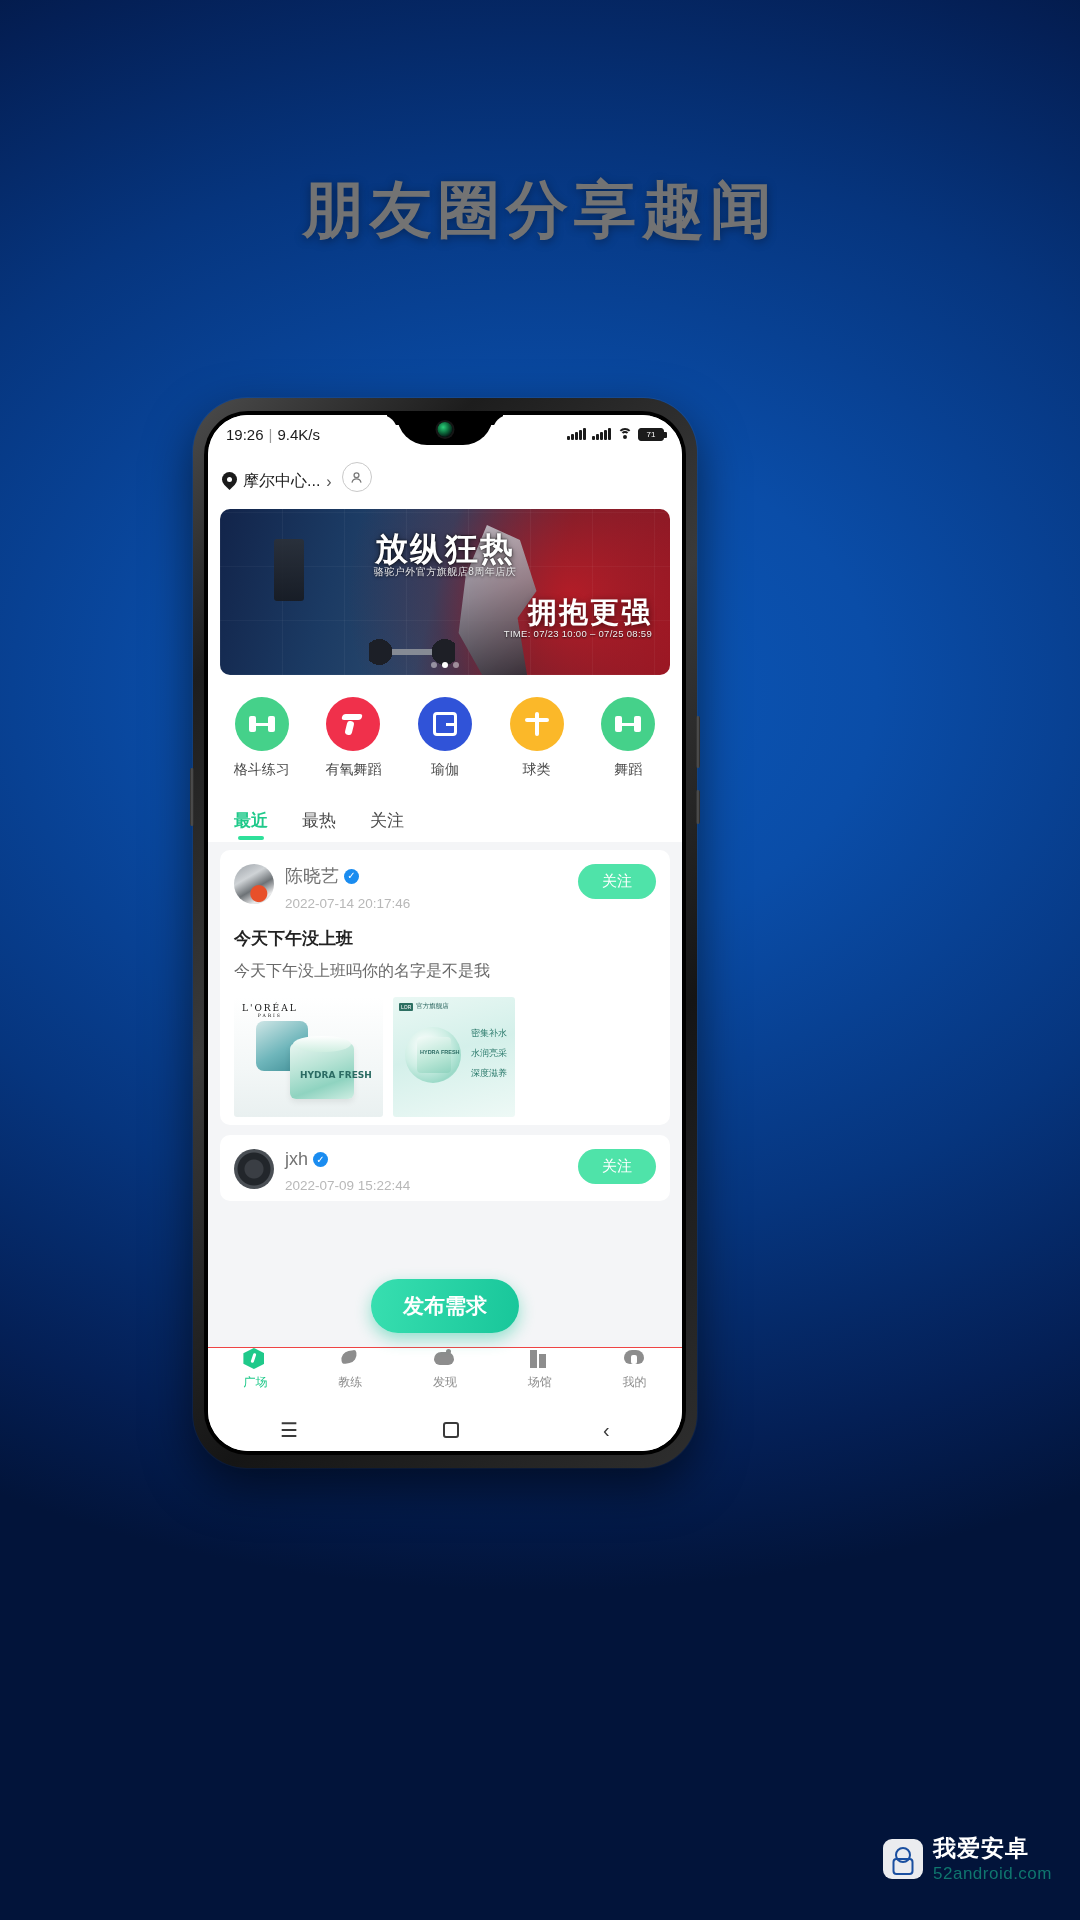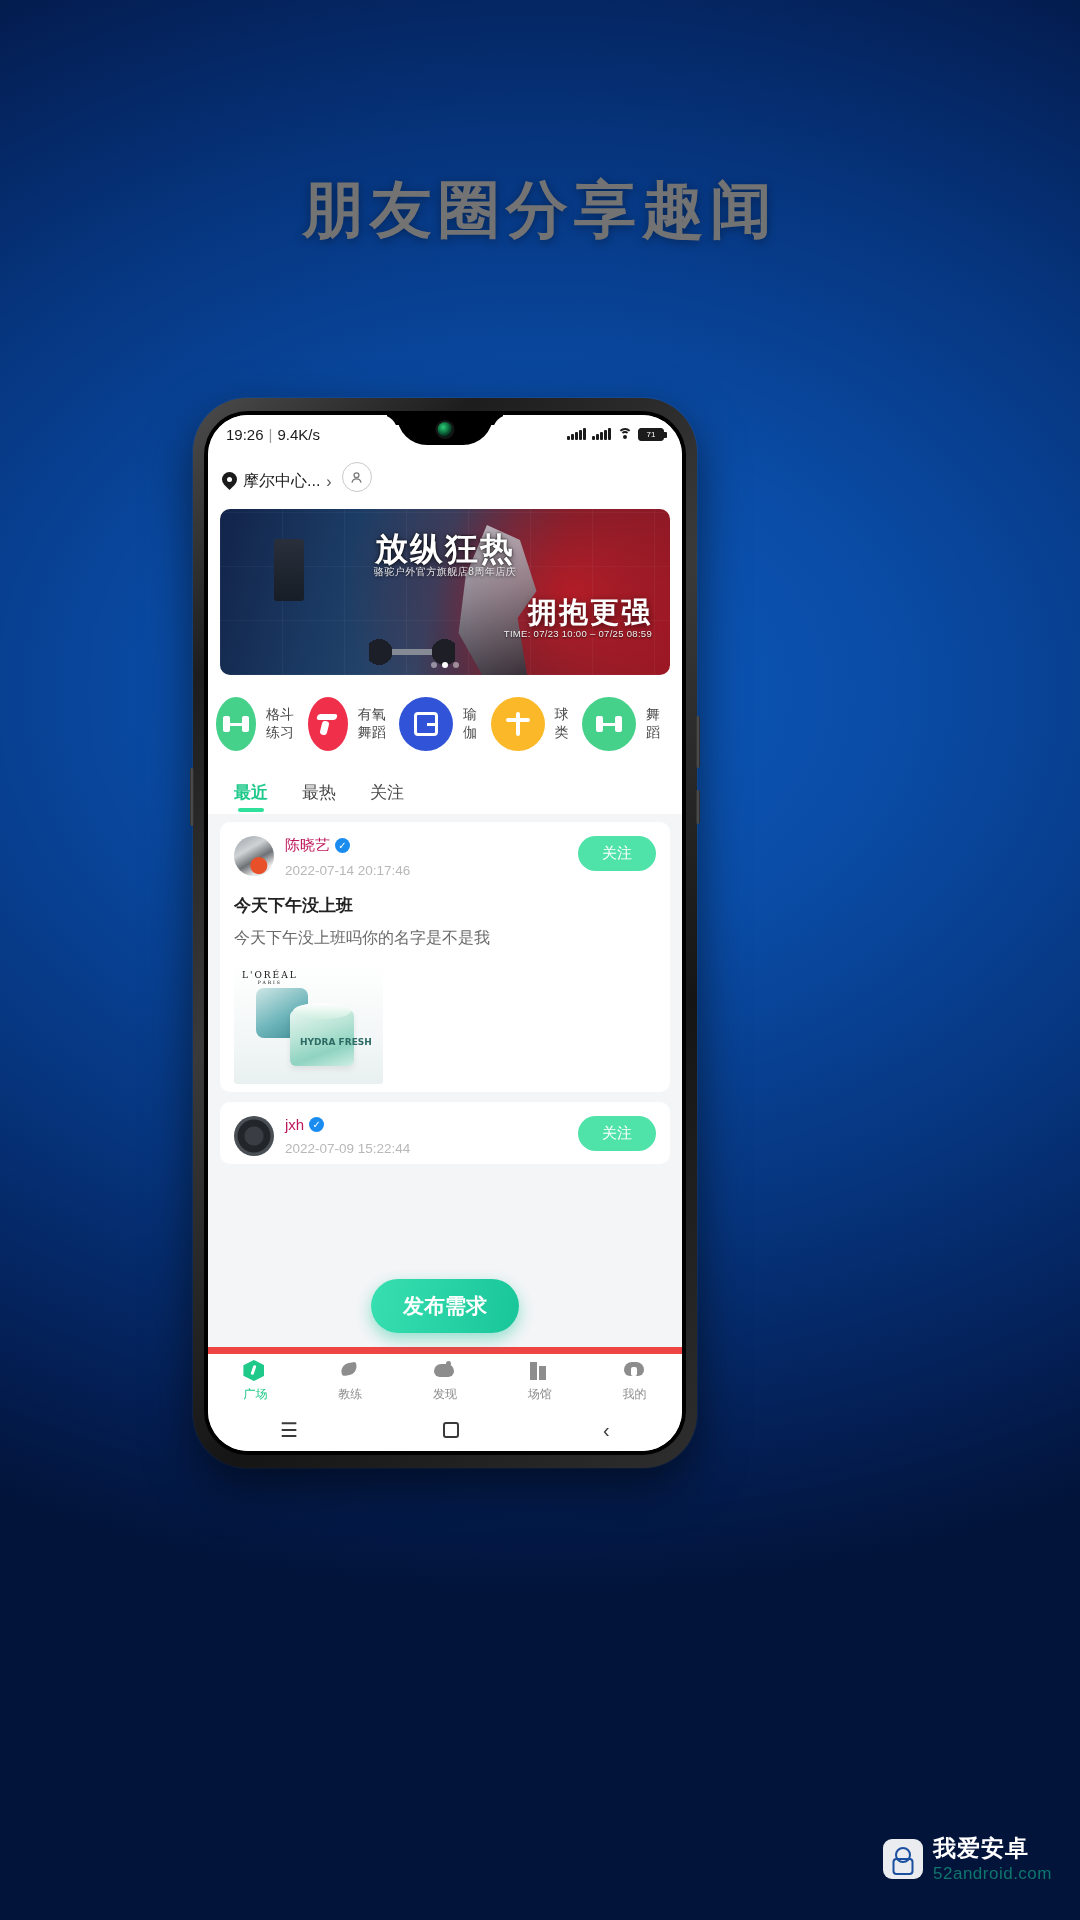--- a/index.html
+++ b/index.html
@@ -197,21 +197,21 @@
     font-size: 9.5px; color: #f0f0f0; letter-spacing: .3px; white-space: nowrap;
     text-shadow: 0 1px 2px rgba(0,0,0,.8);
   }
   .dots { position: absolute; left: 50%; bottom: 7px; transform: translateX(-50%);
     display: flex; gap: 5px; }
   .dots i { width: 6px; height: 6px; border-radius: 50%; background: rgba(255,255,255,.45); display:block; }
   .dots i.on { background: #fff; }
 
   
   .cats { background: #fff; display: flex; padding: 22px 8px 20px 8px; }
-  .cat { flex: 1; display: flex; flex-direction: row; align-items: center; gap: 10px; }
+  .cat { flex: 1; display: flex; flex-direction: column; align-items: center; gap: 10px; }
   .cat-ico {
     width: 54px; height: 54px; border-radius: 50%;
     display: flex; align-items: center; justify-content: center;
     color: #fff;
   }
   .cat-label { font-size: 14px; color: #4a4a4a; }
   .g-dumbbell { width:26px; height:16px; position:relative; }
   .g-dumbbell::before, .g-dumbbell::after{
     content:""; position:absolute; top:0; width:7px; height:16px; background:#fff; border-radius:2px;
   }
@@ -249,21 +249,21 @@
       linear-gradient(150deg,#9aa0a6 0%, #cfd3d6 34%, #6d7276 58%, #e9e9ea 80%, #b6bbbe 100%);
   }
   .av2 {
     width: 40px; height: 40px; border-radius: 50%; flex-shrink: 0;
     background:
       radial-gradient(circle at 50% 50%, #3a3e44 0 9px, #22262b 10px 16px, #4a4f55 17px 20px),
       linear-gradient(140deg,#5d6268,#2b2f34);
   }
   .who { flex: 1; min-width: 0; }
   .name-row { display:flex; align-items:center; gap: 5px; }
-  .uname { font-size: 15px; color:#be185d; font-weight: 500; }
+  .uname { font-size: 18px; color:#737373; font-weight: 500; }
   .verify { width: 15px; height: 15px; border-radius: 50%; background:#1a8cf0;
     display:flex; align-items:center; justify-content:center; color:#fff; font-size:10px; line-height:1;}
   .ts { font-size: 13.5px; color:#b8b8b8; margin-top: 8px; }
   .follow {
     flex-shrink:0; background:#4fe3a9; color:#fff; font-size:15px;
     padding: 8px 24px; border-radius: 18px; border:none;
   }
   .p-title { font-size: 17px; font-weight: 700; color:#222; margin: 16px 0 0 0; }
   .p-body  { font-size: 16px; color:#6a6a6a; margin: 11px 0 0 0; }
   .imgs { display:flex; gap: 10px; margin-top: 15px; }
@@ -337,22 +337,22 @@
     background: linear-gradient(100deg,#38dfb0,#18c69a);
     color:#fff; font-size: 21px; font-weight: 700;
     padding: 13px 32px; border-radius: 28px; border:none;
     box-shadow: 0 6px 16px rgba(24,198,154,.45);
     white-space: nowrap;
   }
 
   
   .bottomnav {
     position:absolute; left:0; right:0; bottom: 42px; height: 62px;
-    background: #fff; display:flex; align-items:center;
-    border-top: 7px solid #ef4444; z-index: 8;
+    background: #fff; display:flex; align-items:flex-start;
+    border-top: 1px solid #ef4444; z-index: 8;
   }
   .nav { flex:1; display:flex; flex-direction:column; align-items:center; gap:4px; }
   .nav-label { font-size: 12px; color:#8d8d8d; }
   .nav.active .nav-label { color:#1fc98a; }
   .nav-ico { width: 24px; height: 22px; position:relative; }
   .n-square { width:21px; height:21px; background:#1fc98a; border-radius:5px; position:relative;
     clip-path: polygon(50% 0,100% 25%,100% 75%,50% 100%,0 75%,0 25%); }
   .n-square::after{ content:""; position:absolute; left:9px; top:5px; width:3px; height:10px;
     background:#fff; border-radius:2px; transform: rotate(18deg);}
   .n-coach { width:23px; height:20px; position:relative; }
@@ -540,20 +540,32 @@
 
             <div class="imgs">
               <div class="img-a">
                 <div class="lor">
                   <span>L'ORÉAL</span><small>PARIS</small>
                 </div>
                 <div class="jar1"></div>
                 <div class="jar2"></div>
                 <div class="hf">HYDRA FRESH</div>
               </div>
+              <div class="img-b">
+                <div class="shopbar">
+                  <span class="lg">LOR</span>
+                  <span class="tx">官方旗舰店</span>
+                </div>
+                <div class="bubble"></div>
+                <div class="prod"></div>
+                <div class="hf2">HYDRA FRESH</div>
+                <div class="line l1">密集补水</div>
+                <div class="line l2">水润亮采</div>
+                <div class="line l3">深度滋养</div>
+              </div>
             </div>
 
           </div>
 
           <div class="card">
             <div class="card-head">
               <div class="av2"></div>
               <div class="who">
                 <div class="name-row">
                   <span class="uname">jxh</span>

